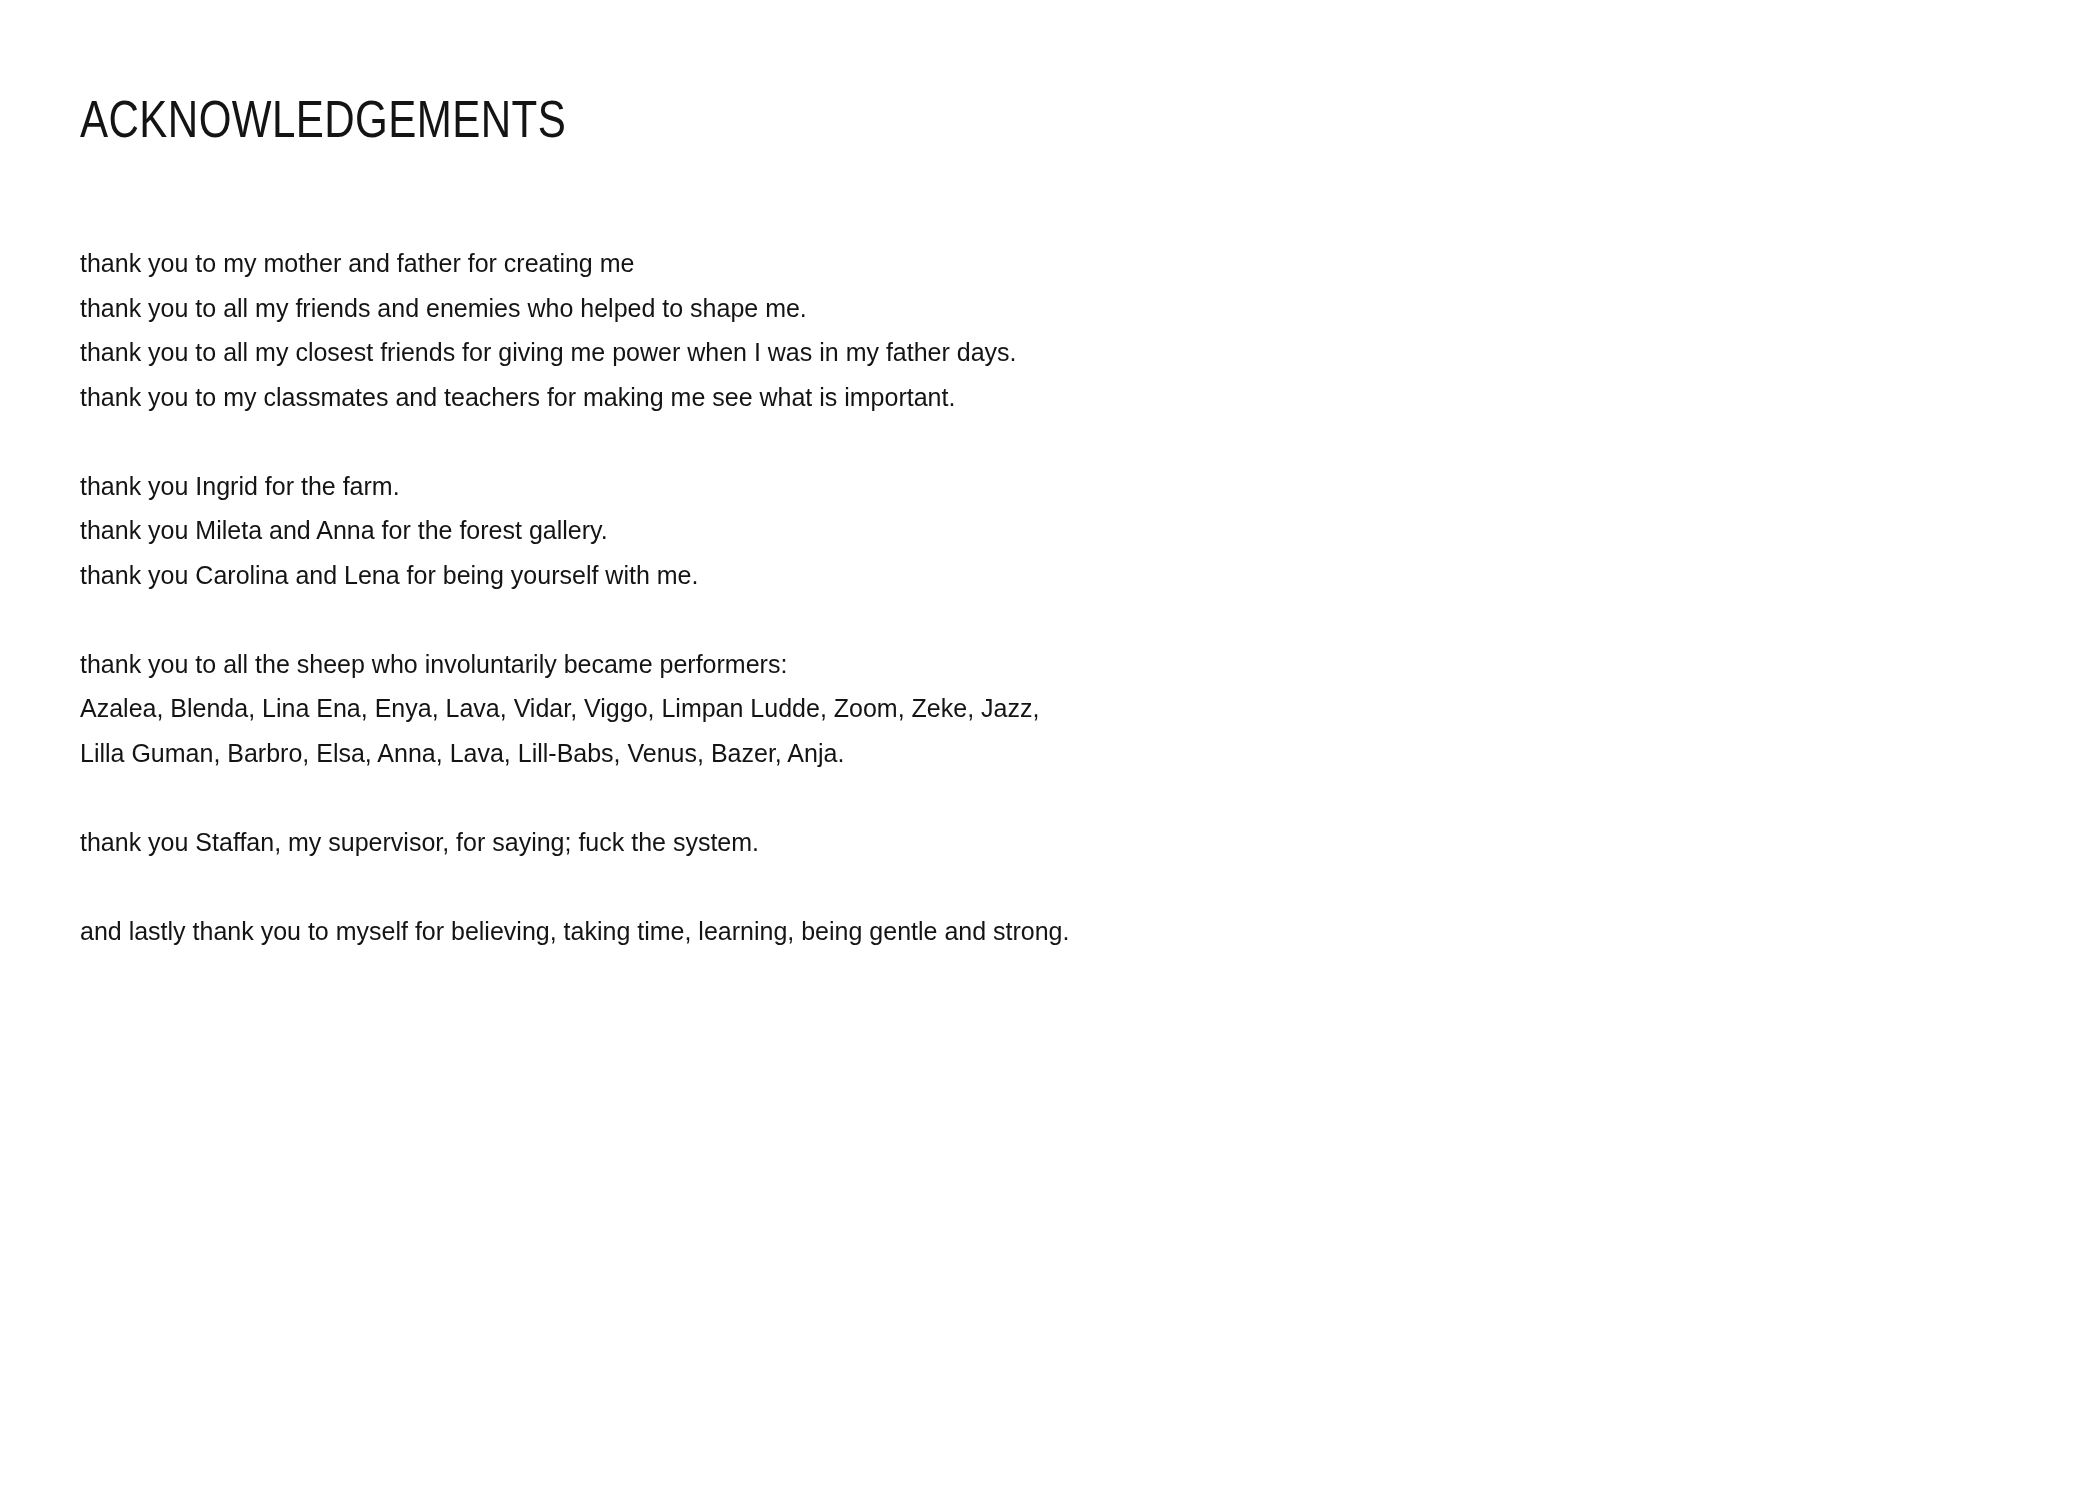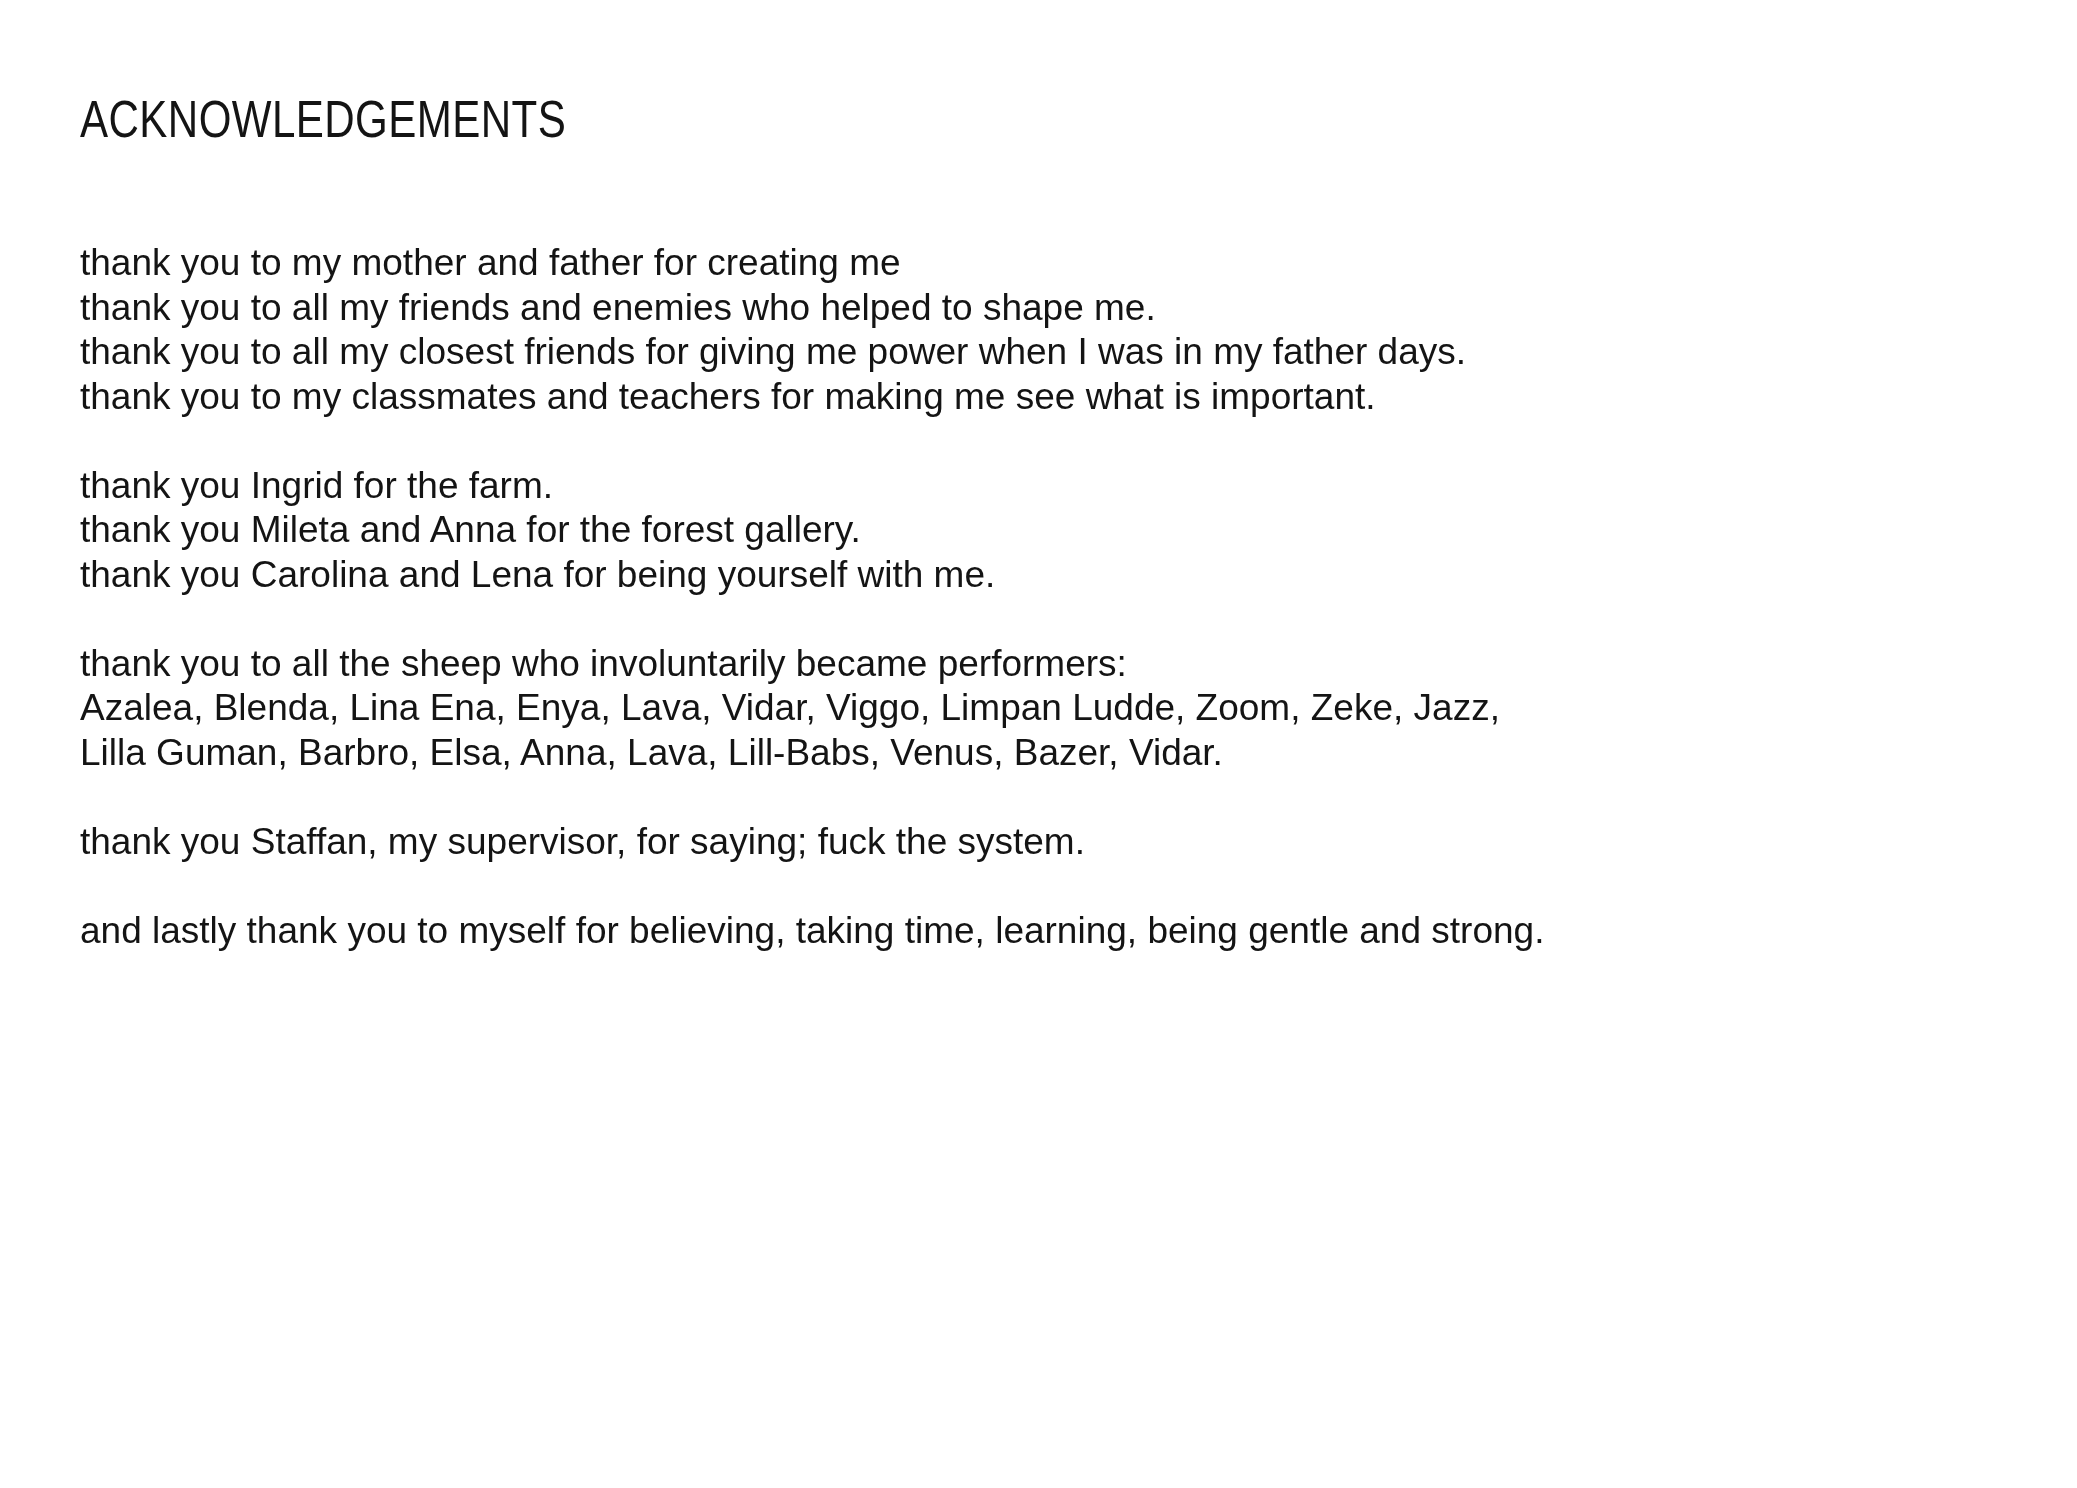--- a/index.html
+++ b/index.html
@@ -30,21 +30,21 @@
     line-height: 52px;
     letter-spacing: 0.5px;
     white-space: nowrap;
     transform: scaleX(0.81);
     transform-origin: 0 50%;
   }
   .body-text {
     position: absolute;
     left: 80px;
     top: 241px;
-    font-size: 37px;
+    font-size: 25px;
     font-weight: 400;
     line-height: 44.5px;
   }
   .line {
     min-height: 44.5px;
     white-space: nowrap;
   }
 </style>
 </head>
 <body>
@@ -56,21 +56,21 @@
     <div class="line">thank you to all my friends and enemies who helped to shape me.</div>
     <div class="line">thank you to all my closest friends for giving me power when I was in my father days.</div>
     <div class="line">thank you to my classmates and teachers for making me see what is important.</div>
     <div class="line"></div>
     <div class="line">thank you Ingrid for the farm.</div>
     <div class="line">thank you Mileta and Anna for the forest gallery.</div>
     <div class="line">thank you Carolina and Lena for being yourself with me.</div>
     <div class="line"></div>
     <div class="line">thank you to all the sheep who involuntarily became performers:</div>
     <div class="line">Azalea, Blenda, Lina Ena, Enya, Lava, Vidar, Viggo, Limpan Ludde, Zoom, Zeke, Jazz,</div>
-    <div class="line">Lilla Guman, Barbro, Elsa, Anna, Lava, Lill-Babs, Venus, Bazer, Vidar.</div>
+    <div class="line">Lilla Guman, Barbro, Elsa, Anna, Lava, Lill-Babs, Venus, Bazer, Anja.</div>
     <div class="line"></div>
     <div class="line">thank you Staffan, my supervisor, for saying; fuck the system.</div>
     <div class="line"></div>
     <div class="line">and lastly thank you to myself for believing, taking time, learning, being gentle and strong.</div>
     <div class="line"></div>
     <div class="line"></div>
   </div>
 </div>
 
 </body></html>

